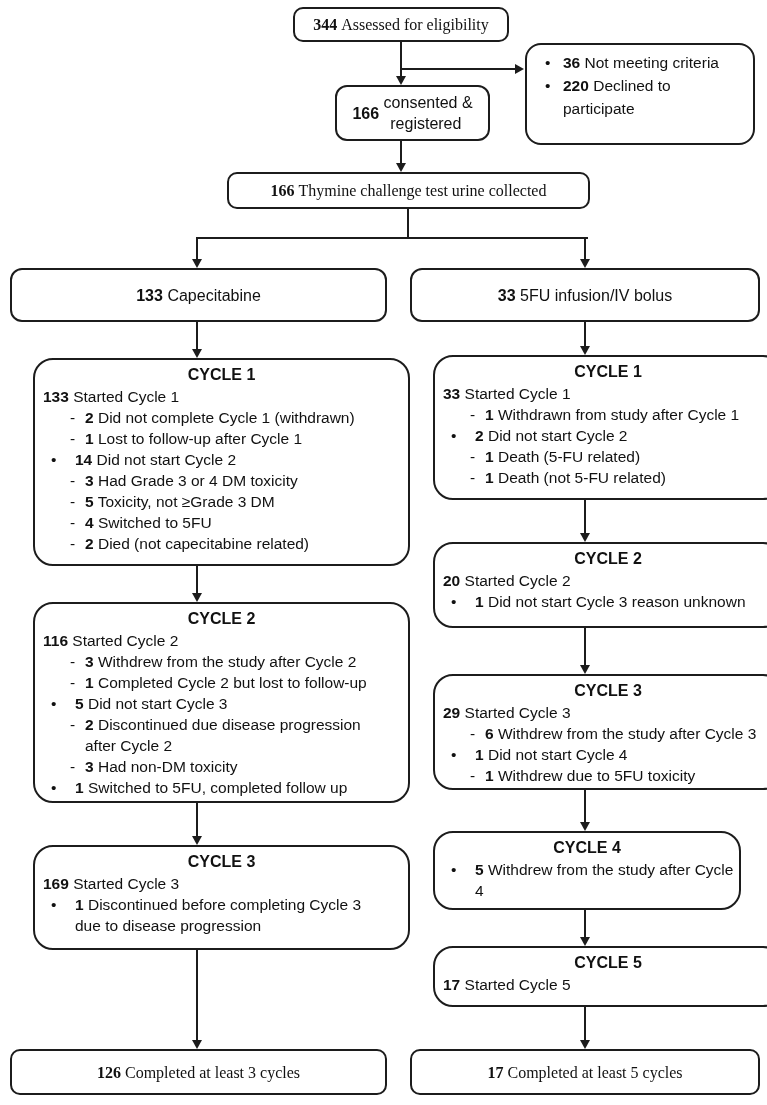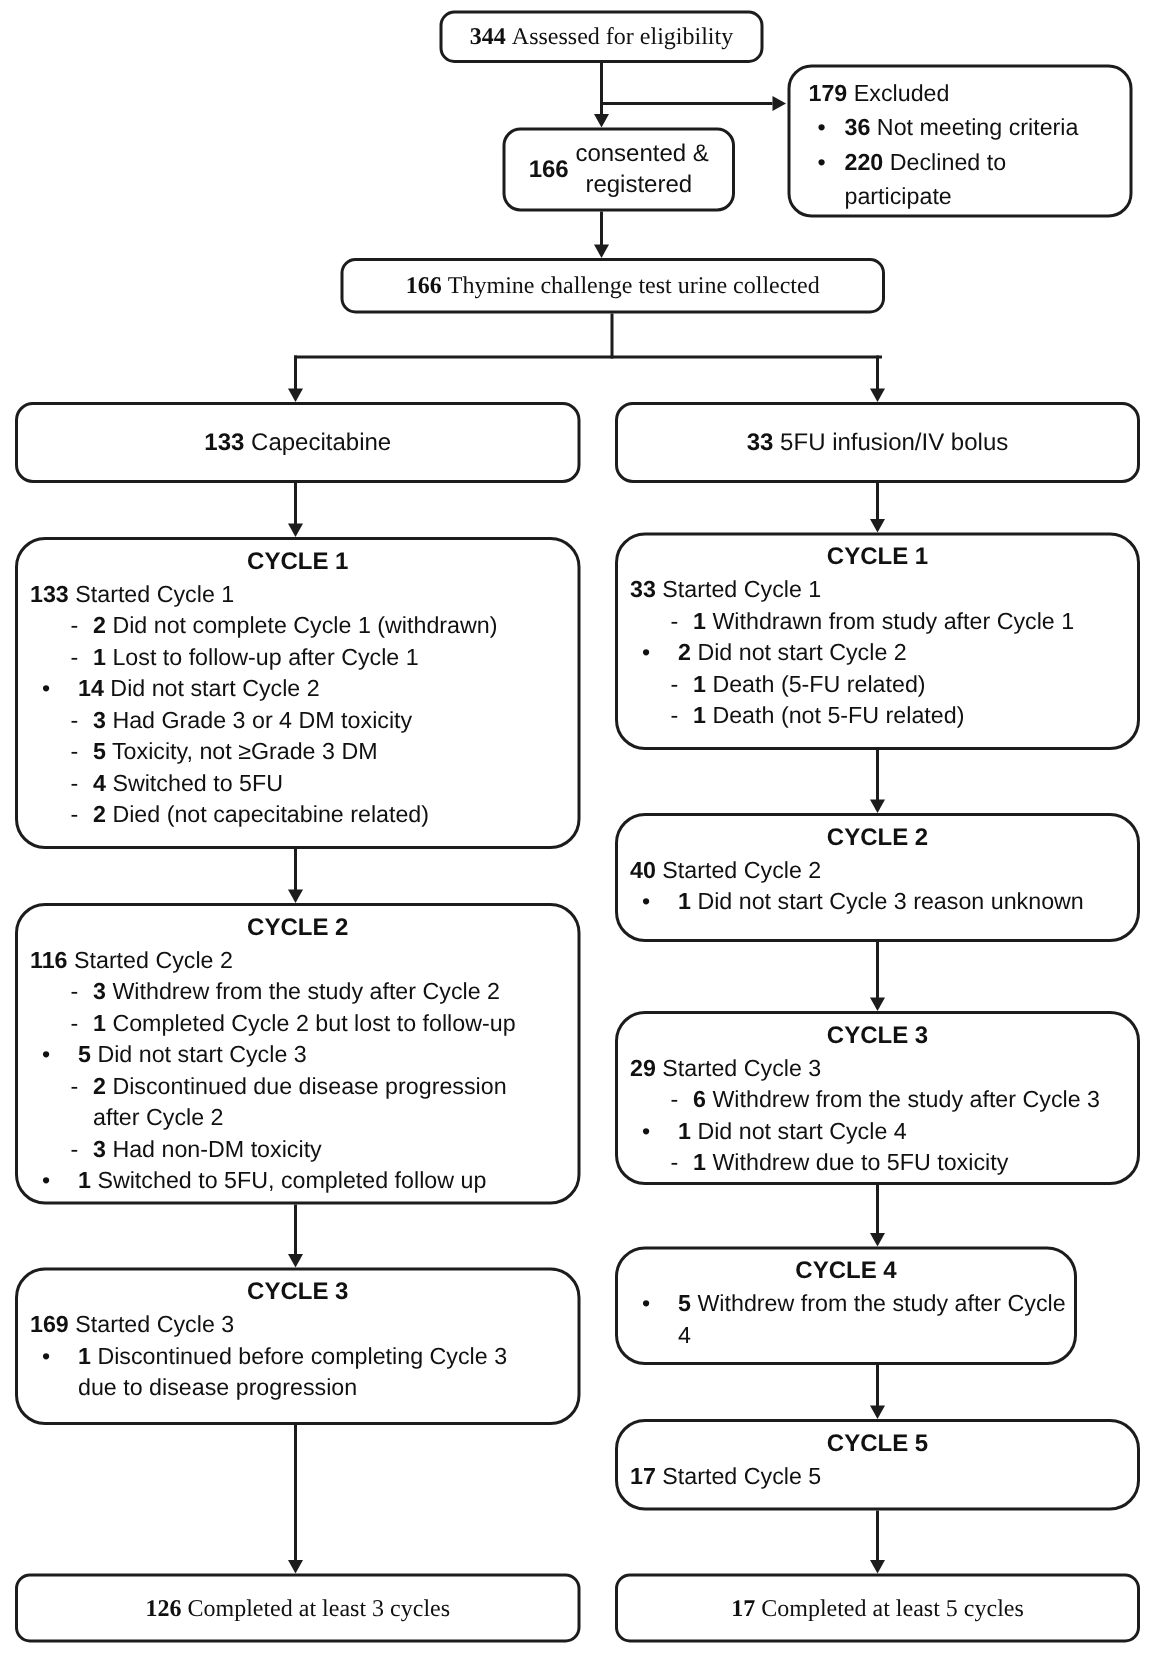--- a/index.html
+++ b/index.html
@@ -9,21 +9,21 @@
     color:#111111; overflow:hidden;
   }
   .box {
     position:absolute; background:#ffffff;
     border:2px solid #1c1c1c; box-sizing:border-box;
     font-size:15.5px; line-height:21px;
   }
   .r10 { border-radius:10px;font-family:Liberation Serif, serif; }
   .r12 { border-radius:12px; }
   .r16 { border-radius:16px; }
-  .r20 { border-radius:20px; }
+  .r20 { border-radius:20px;margin-left:23px; }
   .center {
     display:flex; align-items:center; justify-content:center;
     text-align:center; white-space:pre-wrap; font-size:16px;
   }
   .cycle-title {
     text-align:center; font-weight:bold; font-size:16px;
     padding-top:4px; line-height:22px;
   }
   .pad-top { padding-top:6px; }
   .line { position:relative; white-space:pre-wrap; }
@@ -49,21 +49,20 @@
     border-top:5px solid transparent; border-bottom:5px solid transparent;
     border-left:9px solid #1c1c1c;
   }
 </style>
 </head>
 <body>
 
 <div class="box r10 center" style="left:293px;top:7px;width:216px;height:35px"><b>344</b> Assessed for eligibility</div>
 
 <div class="box r16 excluded pad-top" style="left:525px;top:43px;width:230px;height:102px">
-    <div class="line plain"><b>179</b> Excluded</div>
     <div class="line bullet"><span class="marker">•</span><b>36</b> Not meeting criteria</div>
     <div class="line bullet"><span class="marker">•</span><b>220</b> Declined to
 participate</div>
   </div>
 
 <div class="box r12 center" style="left:335px;top:85px;width:155px;height:56px"><b>166</b> consented &amp;
 registered</div>
 
 <div class="box r10 center" style="left:227px;top:172px;width:363px;height:37px"><b>166</b> Thymine challenge test urine collected</div>
 
@@ -117,21 +116,21 @@
       <div class="line dash"><span class="marker">-</span><b>1</b> Withdrawn from study after Cycle 1</div>
       <div class="line bullet"><span class="marker">•</span><b>2</b> Did not start Cycle 2</div>
       <div class="line dash"><span class="marker">-</span><b>1</b> Death (5-FU related)</div>
       <div class="line dash"><span class="marker">-</span><b>1</b> Death (not 5-FU related)</div>
     </div>
 </div>
 
 <div class="box r20" style="left:410px;top:542px;width:350px;height:86px">
   <div class="cycle-title">CYCLE 2</div>
   <div>
-      <div class="line plain"><b>40</b> Started Cycle 2</div>
+      <div class="line plain"><b>20</b> Started Cycle 2</div>
       <div class="line bullet"><span class="marker">•</span><b>1</b> Did not start Cycle 3 reason unknown</div>
     </div>
 </div>
 
 <div class="box r20" style="left:410px;top:674px;width:350px;height:116px">
   <div class="cycle-title">CYCLE 3</div>
   <div>
       <div class="line plain"><b>29</b> Started Cycle 3</div>
       <div class="line dash"><span class="marker">-</span><b>6</b> Withdrew from the study after Cycle 3</div>
       <div class="line bullet"><span class="marker">•</span><b>1</b> Did not start Cycle 4</div>

